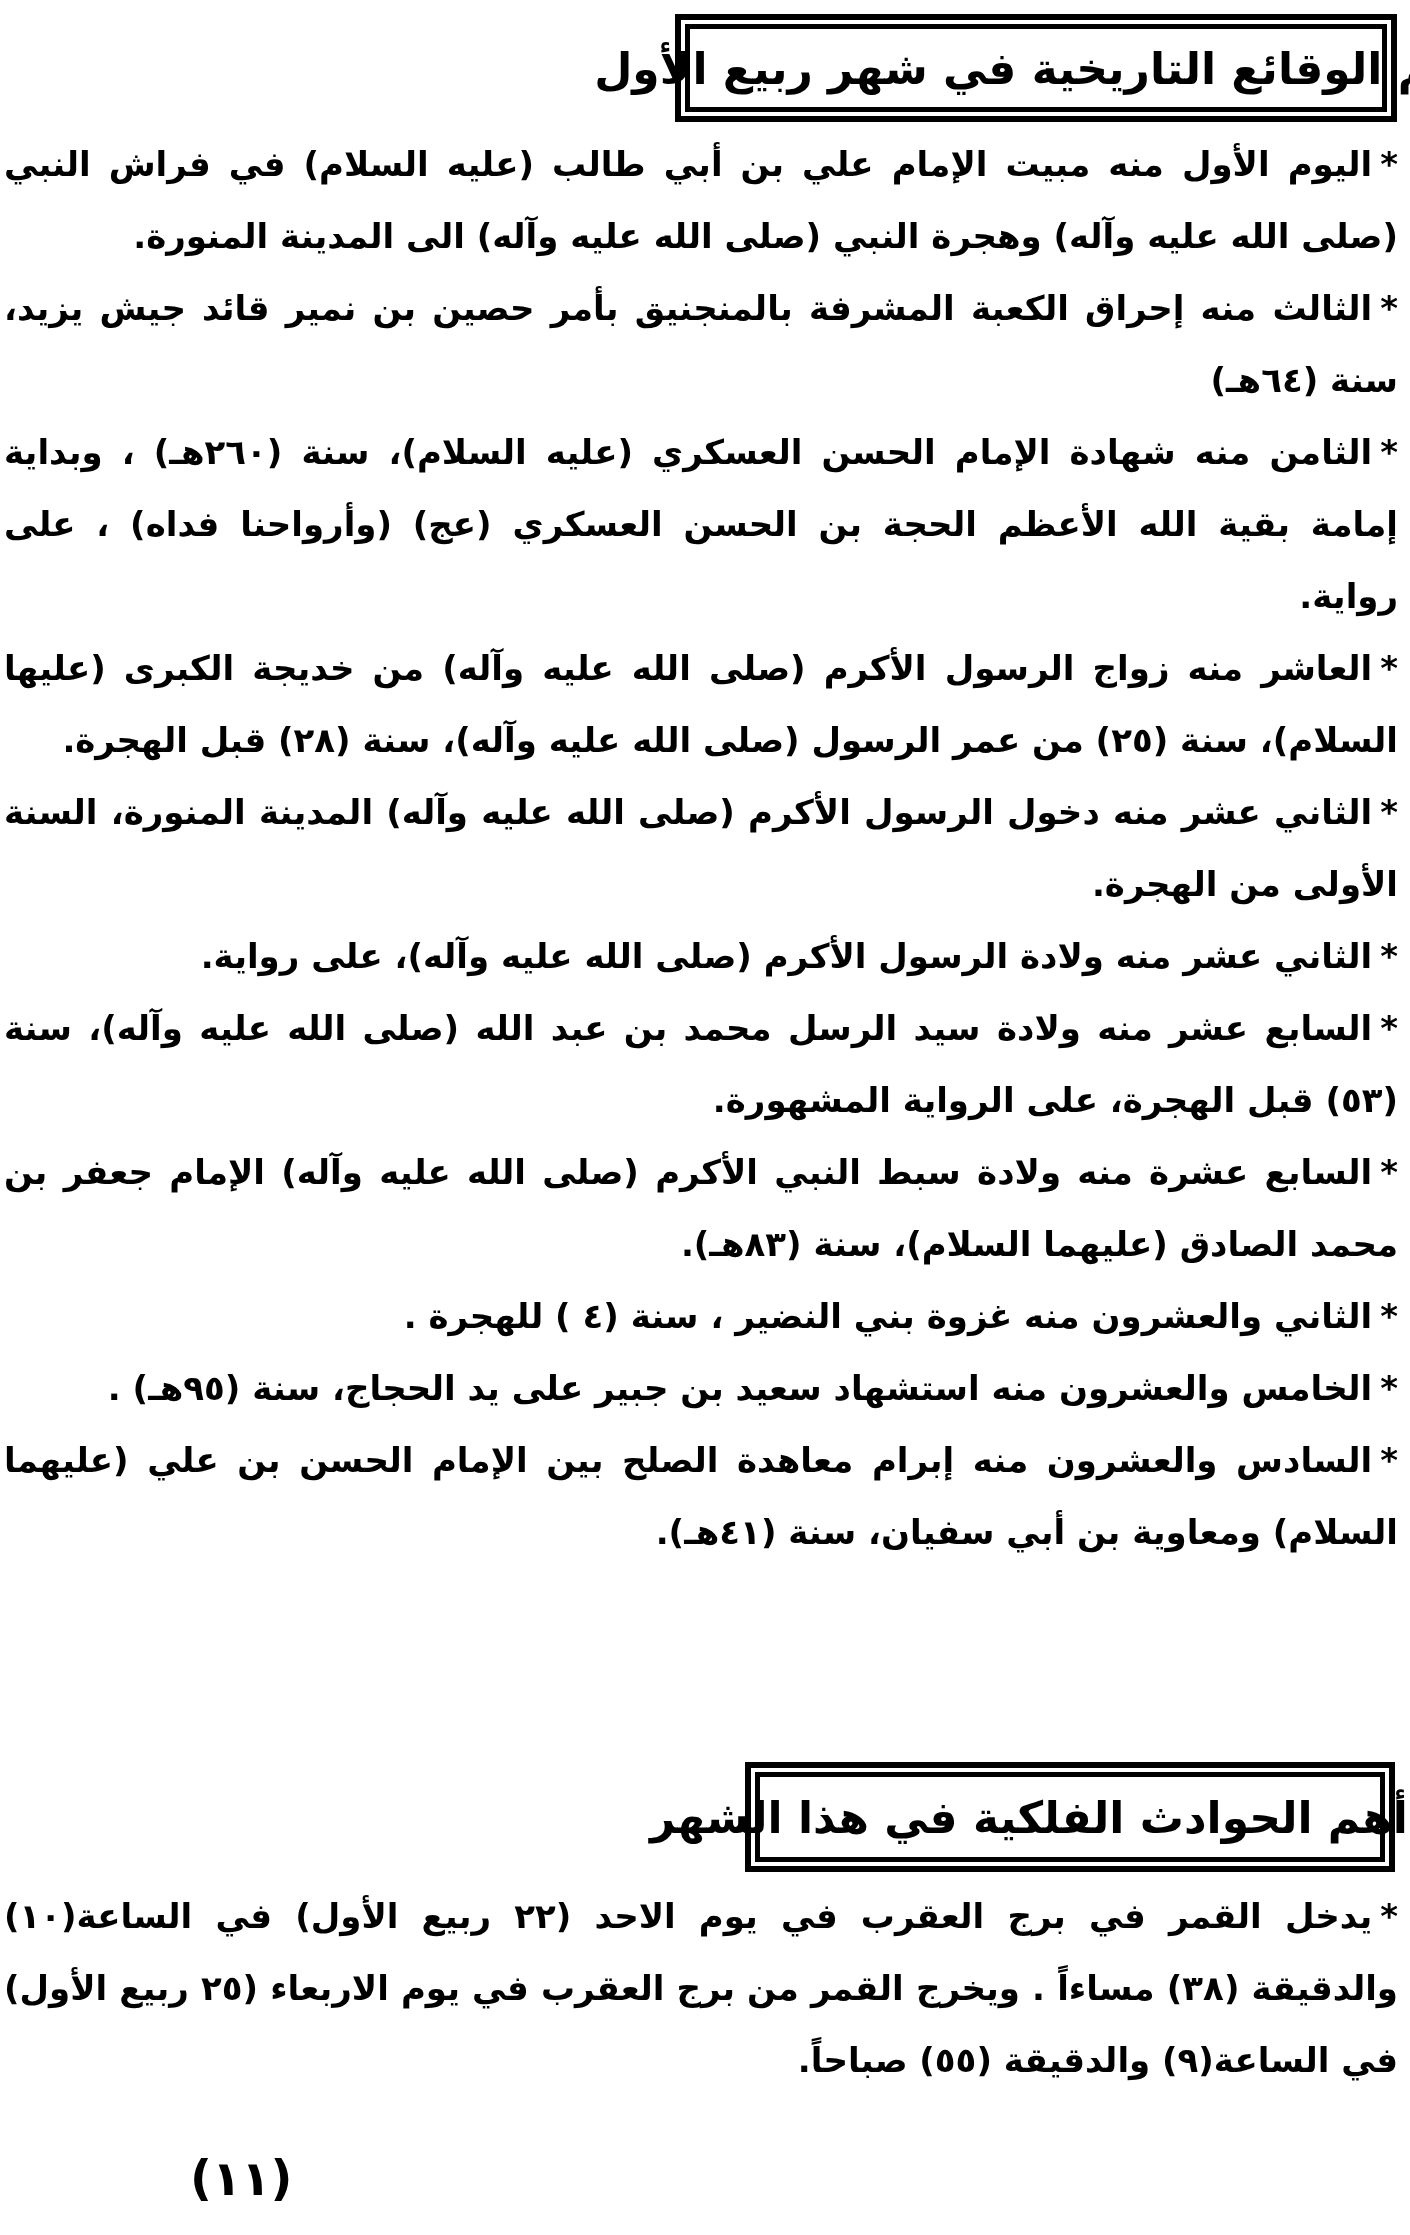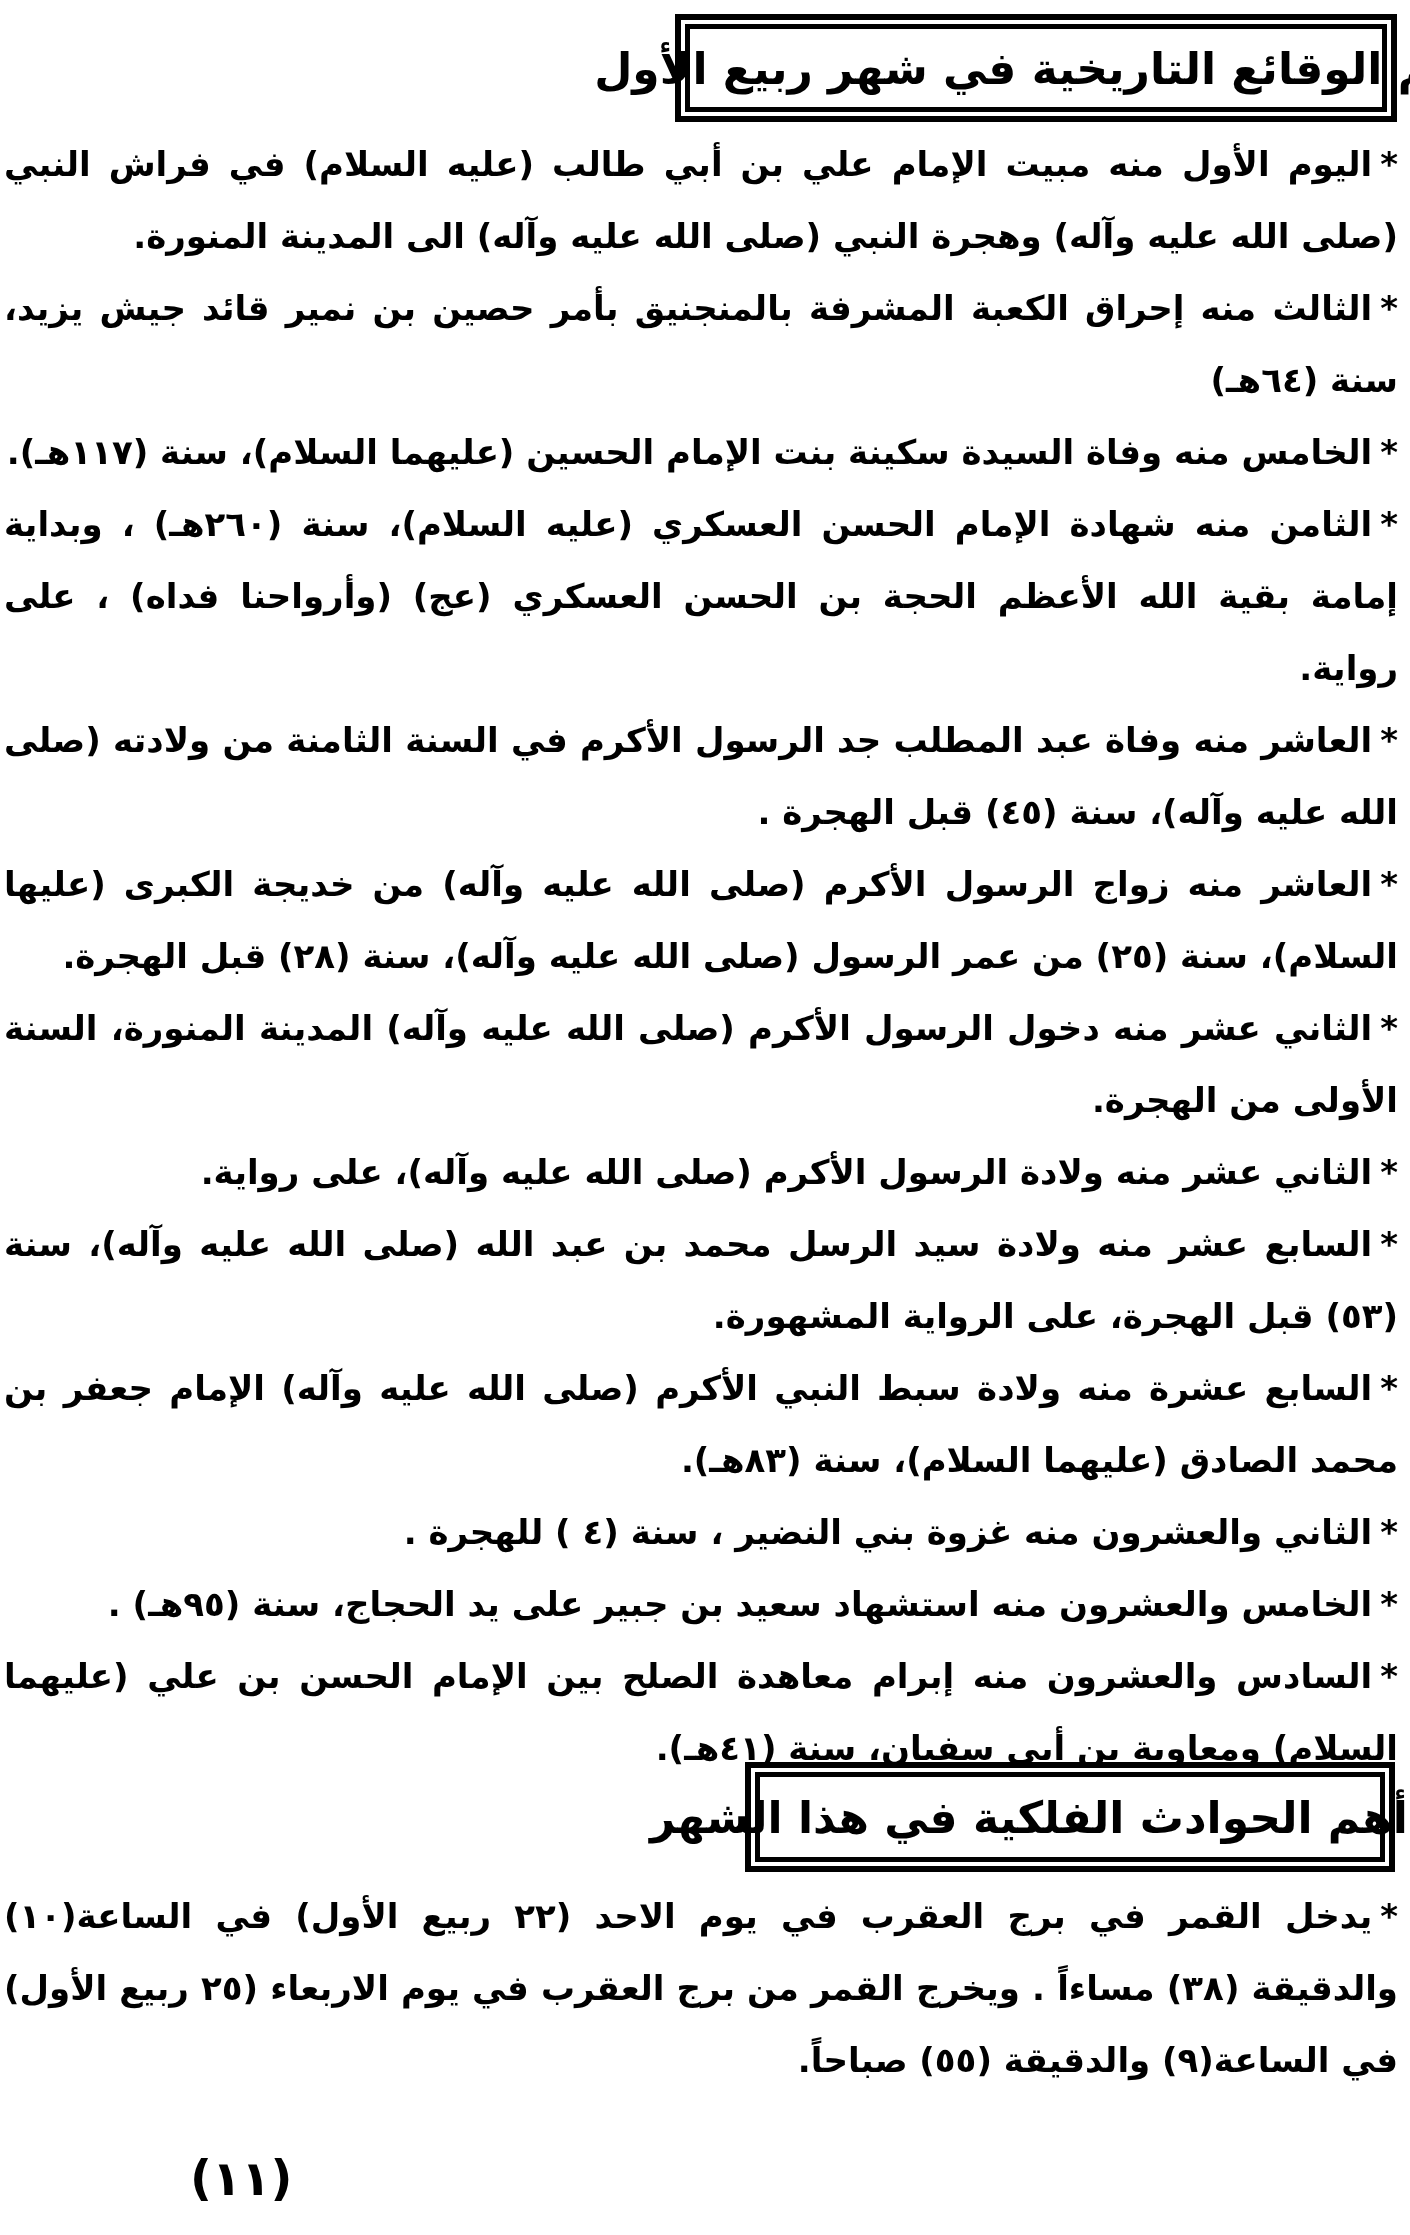--- a/index.html
+++ b/index.html
@@ -38,23 +38,21 @@
 
 <div class="page">
 
   <div class="boxed-title" id="title-1">
     <div class="inner">أهم الوقائع التاريخية في شهر ربيع الأول</div>
   </div>
 
   <div class="body-block" id="events">
     <p class="entry"><span class="star">*</span><span>اليوم الأول منه مبيت الإمام علي بن أبي طالب (عليه السلام) في فراش النبي (صلى الله عليه وآله) وهجرة النبي (صلى الله عليه وآله) الى المدينة المنورة.</span></p>
     <p class="entry"><span class="star">*</span><span>الثالث منه إحراق الكعبة المشرفة بالمنجنيق بأمر حصين بن نمير قائد جيش يزيد، سنة (٦٤هـ)</span></p>
-    <p class="entry"><span class="star">*</span><span>الخامس منه وفاة السيدة سكينة بنت الإمام الحسين (عليهما السلام)، سنة (١١٧هـ).</span></p>
     <p class="entry"><span class="star">*</span><span>الثامن منه شهادة الإمام الحسن العسكري (عليه السلام)، سنة (٢٦٠هـ) ، وبداية إمامة بقية الله الأعظم الحجة بن الحسن العسكري (عج) (وأرواحنا فداه) ، على رواية.</span></p>
-    <p class="entry"><span class="star">*</span><span>العاشر منه وفاة عبد المطلب جد الرسول الأكرم في السنة الثامنة من ولادته (صلى الله عليه وآله)، سنة (٤٥) قبل الهجرة .</span></p>
     <p class="entry"><span class="star">*</span><span>العاشر منه زواج الرسول الأكرم (صلى الله عليه وآله) من خديجة الكبرى (عليها السلام)، سنة (٢٥) من عمر الرسول (صلى الله عليه وآله)، سنة (٢٨) قبل الهجرة.</span></p>
     <p class="entry"><span class="star">*</span><span>الثاني عشر منه دخول الرسول الأكرم (صلى الله عليه وآله) المدينة المنورة، السنة الأولى من الهجرة.</span></p>
     <p class="entry"><span class="star">*</span><span>الثاني عشر منه ولادة الرسول الأكرم (صلى الله عليه وآله)، على رواية.</span></p>
     <p class="entry"><span class="star">*</span><span>السابع عشر منه ولادة سيد الرسل محمد بن عبد الله (صلى الله عليه وآله)، سنة (٥٣) قبل الهجرة، على الرواية المشهورة.</span></p>
     <p class="entry"><span class="star">*</span><span>السابع عشرة منه ولادة سبط النبي الأكرم (صلى الله عليه وآله) الإمام جعفر بن محمد الصادق (عليهما السلام)، سنة (٨٣هـ).</span></p>
     <p class="entry"><span class="star">*</span><span>الثاني والعشرون منه غزوة بني النضير ، سنة (٤ ) للهجرة .</span></p>
     <p class="entry"><span class="star">*</span><span>الخامس والعشرون منه استشهاد سعيد بن جبير على يد الحجاج، سنة (٩٥هـ) .</span></p>
     <p class="entry"><span class="star">*</span><span>السادس والعشرون منه إبرام معاهدة الصلح بين الإمام الحسن بن علي (عليهما السلام) ومعاوية بن أبي سفيان، سنة (٤١هـ).</span></p>
   </div>
 

